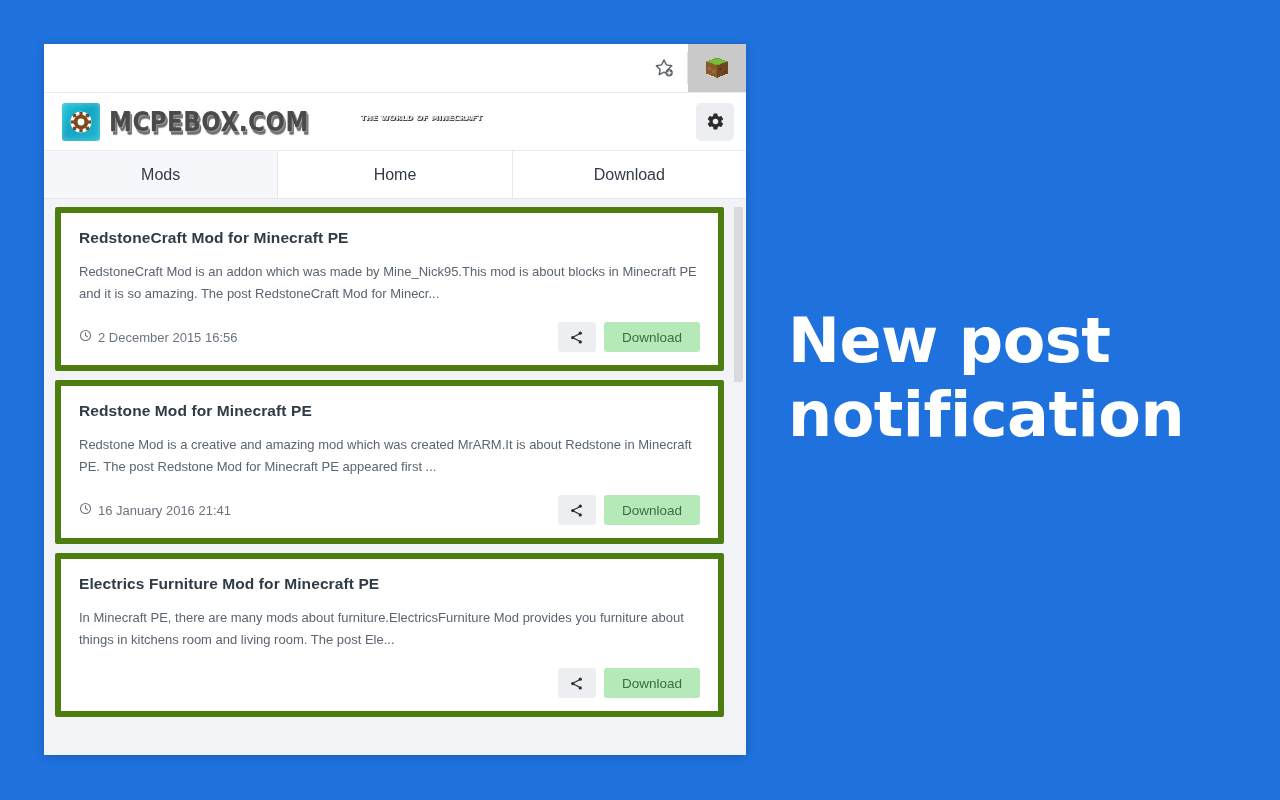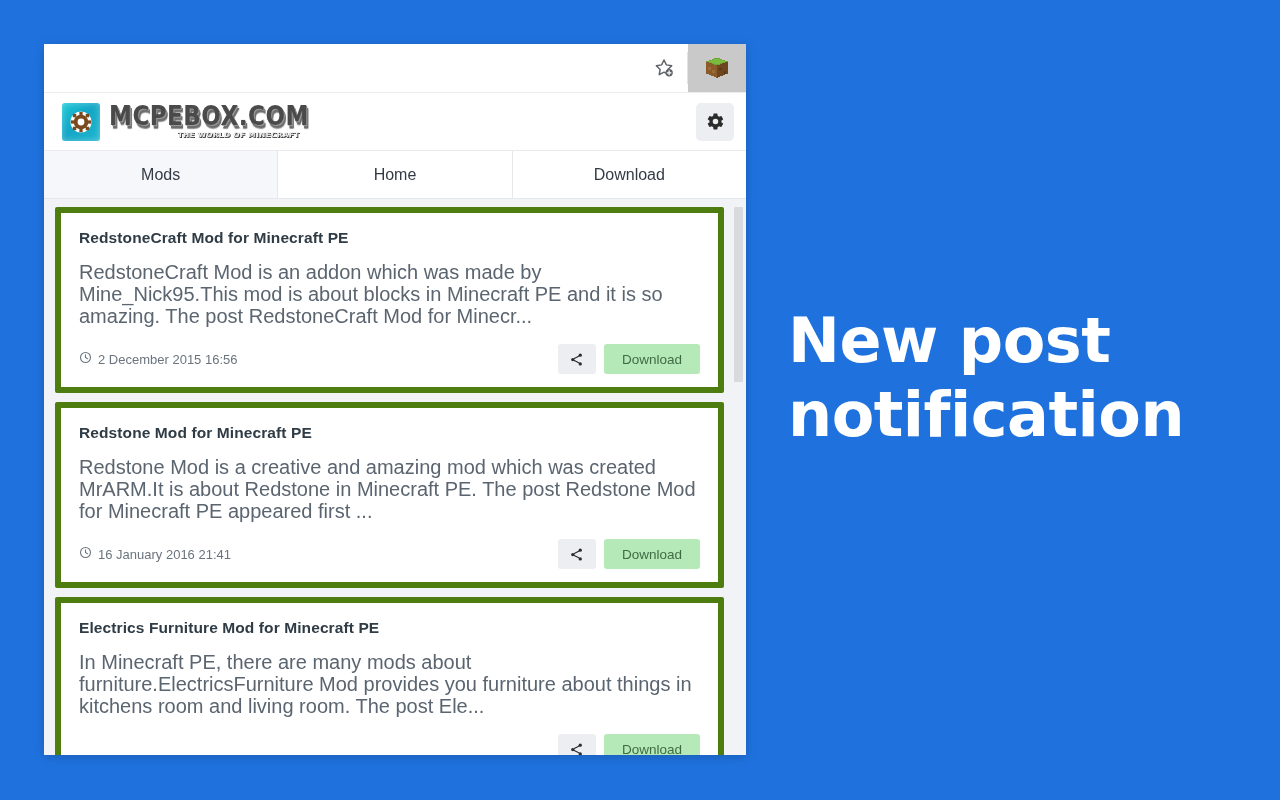--- a/index.html
+++ b/index.html
@@ -84,21 +84,21 @@
     height: 38px;
     border-radius: 3px;
     background: linear-gradient(135deg,#1ec8d8 0%, #14a6c6 45%, #1fb7cf 100%);
     display: flex;
     align-items: center;
     justify-content: center;
     box-shadow: inset 0 0 6px rgba(255,255,255,0.35);
   }
   #brand-text {
     display: flex;
-    flex-direction: column;
+    flex-direction: row;
     line-height: 1;
   }
   #brand-title {
     font-family: "DejaVu Sans", sans-serif;
     font-weight: bold;
     font-size: 23px;
     letter-spacing: 0.5px;
     color: #4a4a4a;
     text-shadow:
       1px 1px 0 #9a9a9a,
@@ -108,21 +108,21 @@
     transform-origin: left top;
   }
   #brand-sub {
     font-family: "DejaVu Sans", sans-serif;
     font-size: 7px;
     font-weight: bold;
     letter-spacing: 0.6px;
     color: #f0f0f0;
     text-shadow: 0 1px 0 #555, 1px 1px 0 #3a3a3a;
     margin-top: 5px;
-    margin-left: 69px;
+    margin-left: 52px;
   }
   #settings-gear-button {
     margin-left: auto;
     width: 38px;
     height: 38px;
     border-radius: 5px;
     background: #eceef2;
     display: flex;
     align-items: center;
     justify-content: center;
@@ -174,21 +174,21 @@
     width: 669px;
   }
   .post-title {
     font-size: 15.5px;
     font-weight: bold;
     color: #2f3b45;
     margin: 0 0 14px 0;
     letter-spacing: 0.1px;
   }
   .post-excerpt {
-    font-size: 20px;
+    font-size: 13px;
     color: #5b6570;
     line-height: 22px;
     margin: 0 0 16px 0;
   }
   .post-footer {
     display: flex;
     align-items: center;
     min-height: 32px;
   }
   .post-date {

